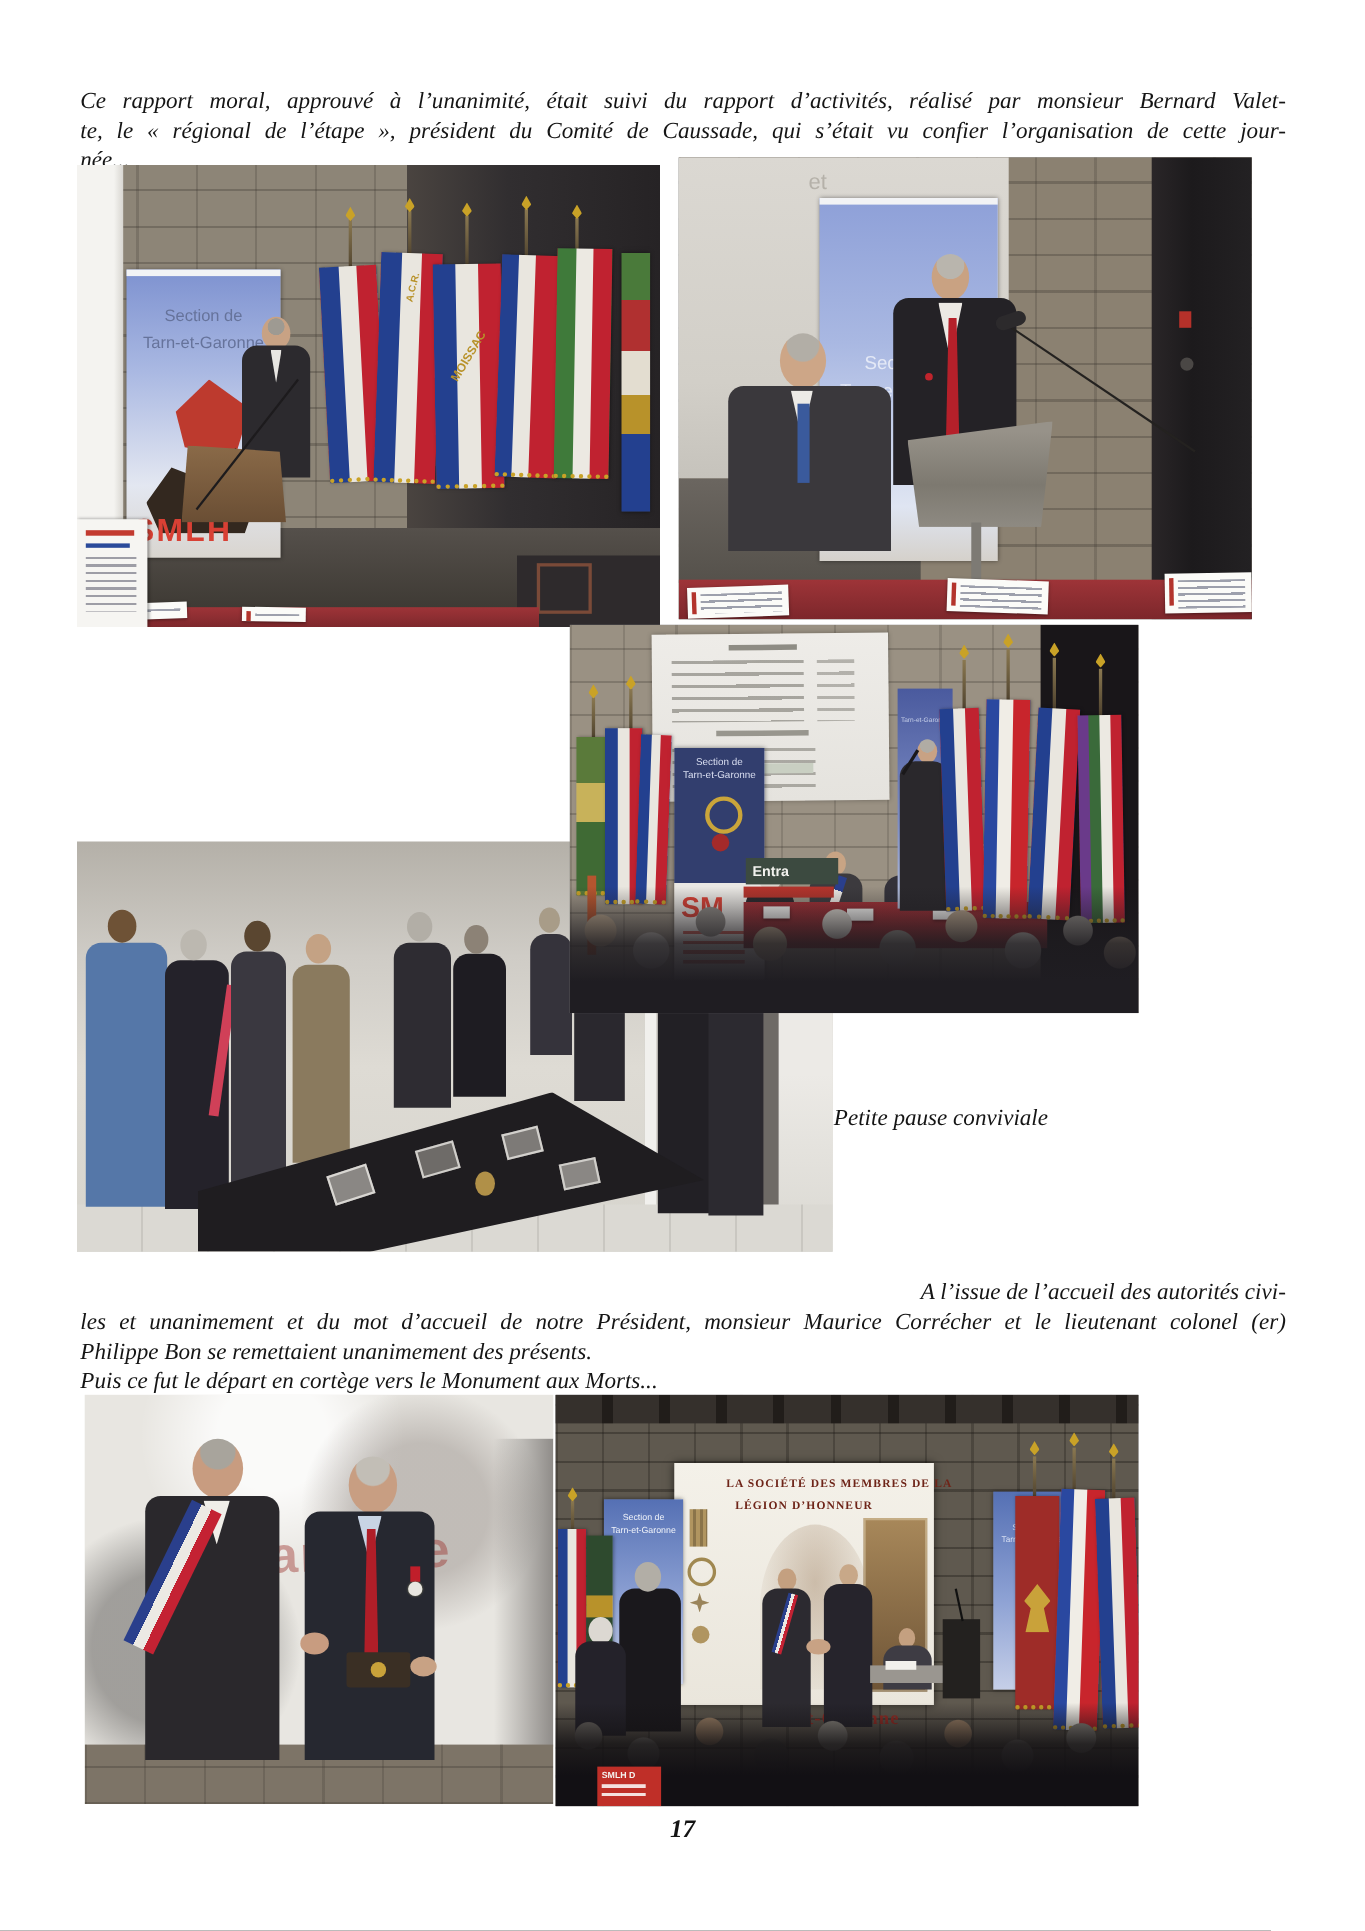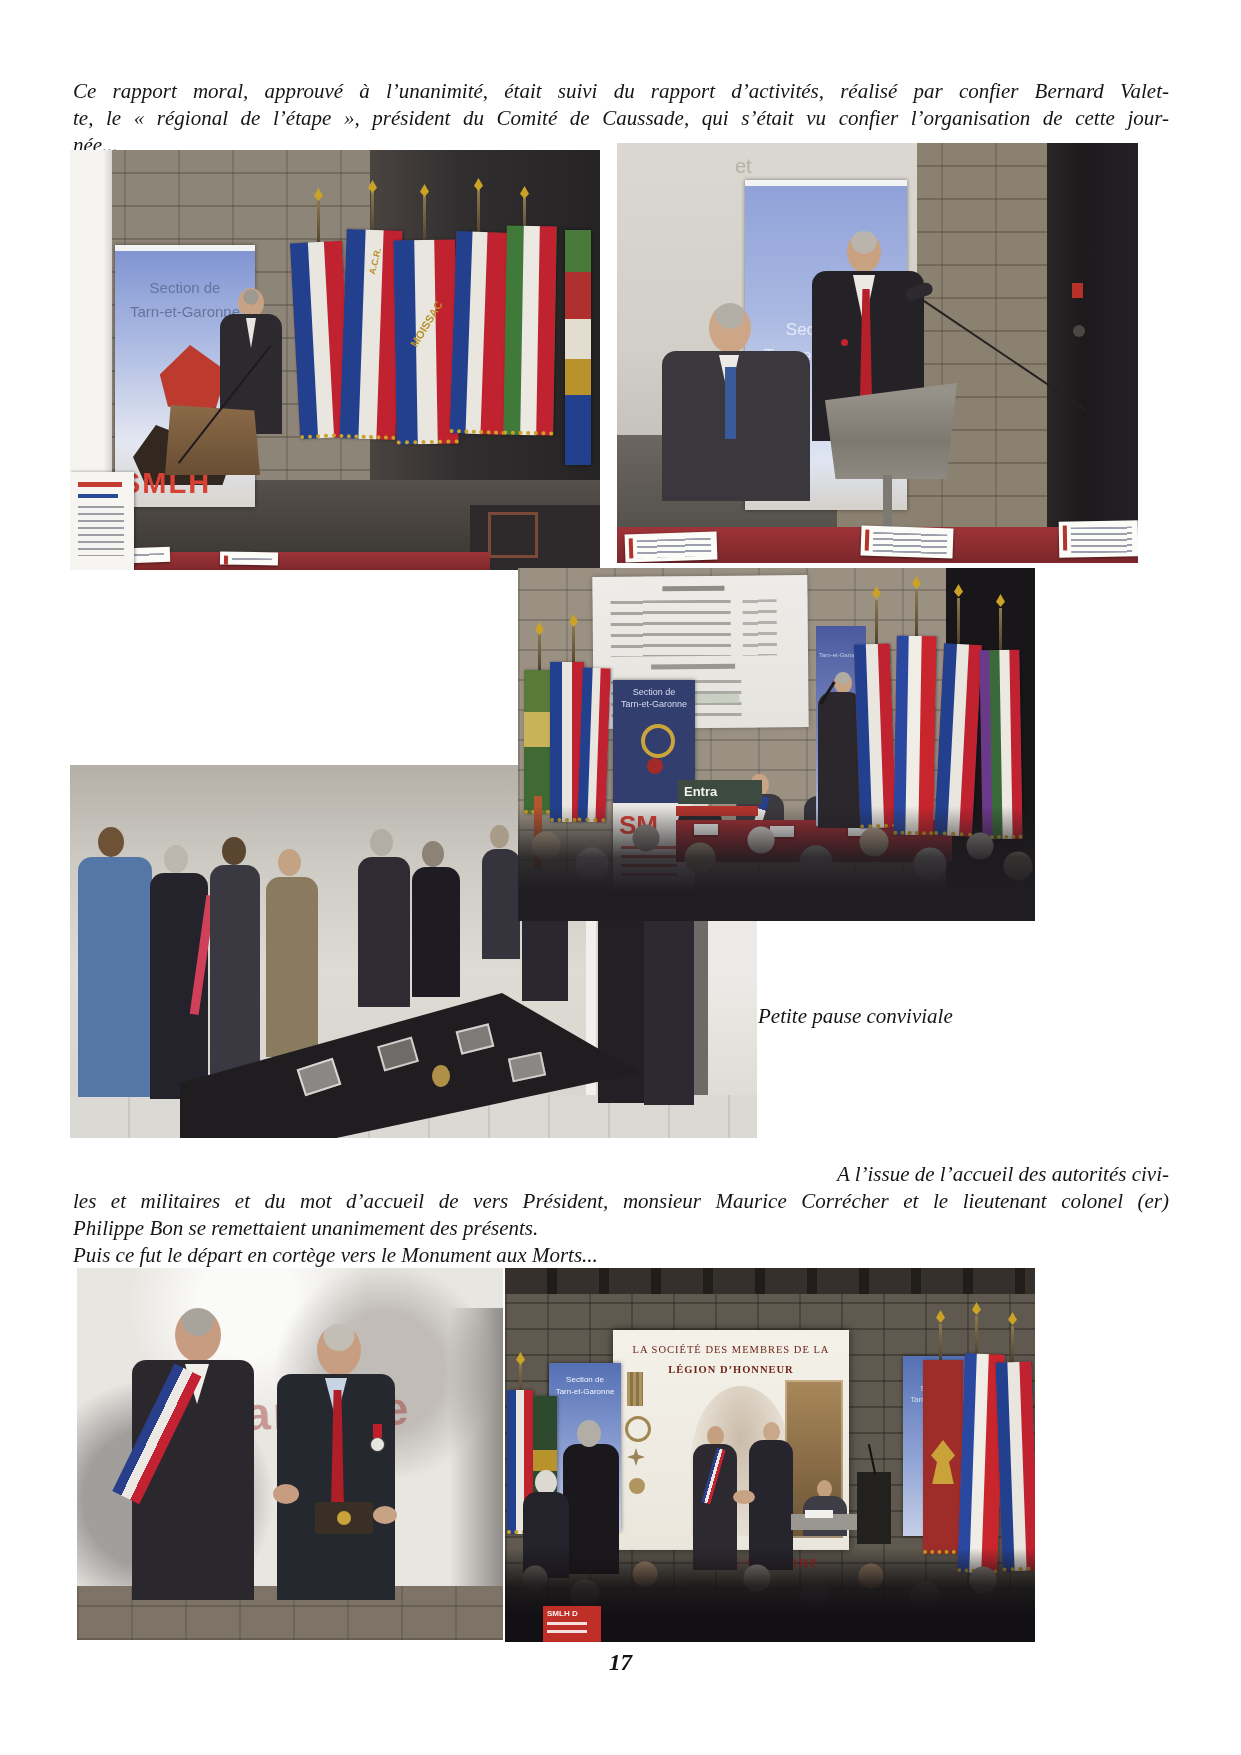--- a/index.html
+++ b/index.html
@@ -59,21 +59,21 @@
   .shoulders{position:absolute;left:0;right:0;bottom:0;
      background:linear-gradient(180deg,rgba(30,28,32,0) 0,rgba(30,28,32,.85) 45%,#1f1d22 75%);}
   .pagenum{position:absolute;left:0;width:100%;text-align:center;font-weight:bold;font-style:italic;font-size:23px;}
 </style>
 </head>
 <body>
 
 <div class="page">
 
   <div class="txt" style="left:73px;top:78px;width:1096px;">
-    <span class="ln just">Ce rapport moral, approuvé à l’unanimité, était suivi du rapport d’activités, réalisé par confier Bernard Valet-</span>
+    <span class="ln just">Ce rapport moral, approuvé à l’unanimité, était suivi du rapport d’activités, réalisé par monsieur Bernard Valet-</span>
     <span class="ln just">te, le « régional de l’étape », président du Comité de Caussade, qui s’était vu confier l’organisation de cette jour-</span>
     <span class="ln">née...</span>
   </div>
 
   <div class="photo" style="left:70px;top:150px;width:530px;height:420px;">
     <div class="abs stone" style="inset:0;"></div>
     <div class="abs" style="left:300px;top:0;width:230px;height:420px;background:linear-gradient(90deg,#4a4440,#312e30 40%,#262325);"></div>
     <div class="abs" style="left:0;top:0;width:42px;height:420px;background:linear-gradient(90deg,#f4f3f0 80%,#d8d6d1);"></div>
     <div class="abs" style="left:0;top:330px;width:530px;height:90px;background:linear-gradient(180deg,#55504b,#39352f);"></div>
 
@@ -294,21 +294,21 @@
     <div class="abs" style="left:16px;top:228px;width:8px;height:72px;background:#b5552f;"></div>
     <div class="abs crowd1" style="left:0;top:238px;width:517px;height:115px;">
       <div class="shoulders" style="height:100%;"></div>
     </div>
   </div>
 
   <div class="txt" style="left:758px;top:1003px;">Petite pause conviviale</div>
 
   <div class="txt" style="left:73px;top:1142px;width:1096px;margin-top:19px;">
     <span class="ln right">A l’issue de l’accueil des autorités civi-</span>
-    <span class="ln just">les et militaires et du mot d’accueil de vers Président, monsieur Maurice Corrécher et le lieutenant colonel (er)</span>
+    <span class="ln just">les et unanimement et du mot d’accueil de notre Président, monsieur Maurice Corrécher et le lieutenant colonel (er)</span>
     <span class="ln">Philippe Bon se remettaient unanimement des présents.</span>
     <span class="ln">Puis ce fut le départ en cortège vers le Monument aux Morts...</span>
   </div>
 
   <div class="photo" style="left:77px;top:1268px;width:426px;height:372px;background:#e8e6e1;">
     <div class="abs" style="inset:0;background:
         radial-gradient(circle at 18% 62%, rgba(90,88,86,.5) 0 70px, transparent 120px),
         radial-gradient(circle at 72% 28%, rgba(120,110,105,.35) 0 60px, transparent 110px),
         radial-gradient(circle at 40% 10%, rgba(255,255,255,.8) 0 50px, transparent 120px);"></div>
     <div class="abs" style="left:372px;top:40px;width:54px;height:280px;background:linear-gradient(90deg,transparent,rgba(70,66,64,.55));"></div>
@@ -332,21 +332,21 @@
     </div>
     <div class="head" style="left:196px;top:216px;width:26px;height:20px;background:#c89c80;"></div>
     <div class="head" style="left:296px;top:238px;width:24px;height:18px;background:#c8a284;"></div>
   </div>
 
   <div class="photo" style="left:505px;top:1268px;width:530px;height:374px;">
     <div class="abs stone3" style="inset:0;"></div>
     <div class="abs" style="left:0;top:0;width:530px;height:26px;background:repeating-linear-gradient(90deg,#35302c 0 42px,#211d1a 42px 52px);"></div>
 
     <div class="abs" style="left:108px;top:62px;width:236px;height:220px;background:linear-gradient(180deg,#f4f1e9,#eae6dc);box-shadow:0 0 8px rgba(0,0,0,.6);">
-      <div class="abs" style="left:0;top:14px;width:100%;text-align:center;font-weight:normal;font-size:10.5px;letter-spacing:1px;color:#6e2418;">LA SOCIÉTÉ DES MEMBRES DE LA</div>
+      <div class="abs" style="left:0;top:14px;width:100%;text-align:center;font-weight:bold;font-size:10.5px;letter-spacing:1px;color:#6e2418;padding-left:32px;">LA SOCIÉTÉ DES MEMBRES DE LA</div>
       <div class="abs" style="left:0;top:34px;width:100%;text-align:center;font-weight:bold;font-size:10.5px;letter-spacing:1px;color:#6e2418;">LÉGION D’HONNEUR</div>
       <div class="abs" style="left:14px;top:42px;width:16px;height:34px;background:repeating-linear-gradient(90deg,#b09560 0 3px,#8a744a 3px 6px);"></div>
       <div class="head" style="left:12px;top:86px;width:20px;height:20px;border:3px solid #a08850;background:transparent;"></div>
       <div class="head" style="left:14px;top:118px;width:18px;height:18px;background:#9a845a;clip-path:polygon(50% 0,62% 38%,100% 50%,62% 62%,50% 100%,38% 62%,0 50%,38% 38%);"></div>
       <div class="head" style="left:16px;top:148px;width:16px;height:16px;background:#b09560;"></div>
       <div class="abs" style="left:78px;top:56px;width:100px;height:150px;background:radial-gradient(ellipse at 50% 35%,rgba(160,130,100,.45),rgba(160,130,100,.08) 70%);border-radius:50% 50% 0 0;"></div>
       <div class="abs" style="left:172px;top:50px;width:58px;height:158px;background:linear-gradient(180deg,#a8885a,#6e5436);box-shadow:inset 0 0 0 2px rgba(240,230,200,.4);"></div>
       <div class="abs" style="left:112px;top:222px;font-weight:bold;font-size:17px;color:#9e2c24;letter-spacing:1px;">et-Garonne</div>
     </div>
 

